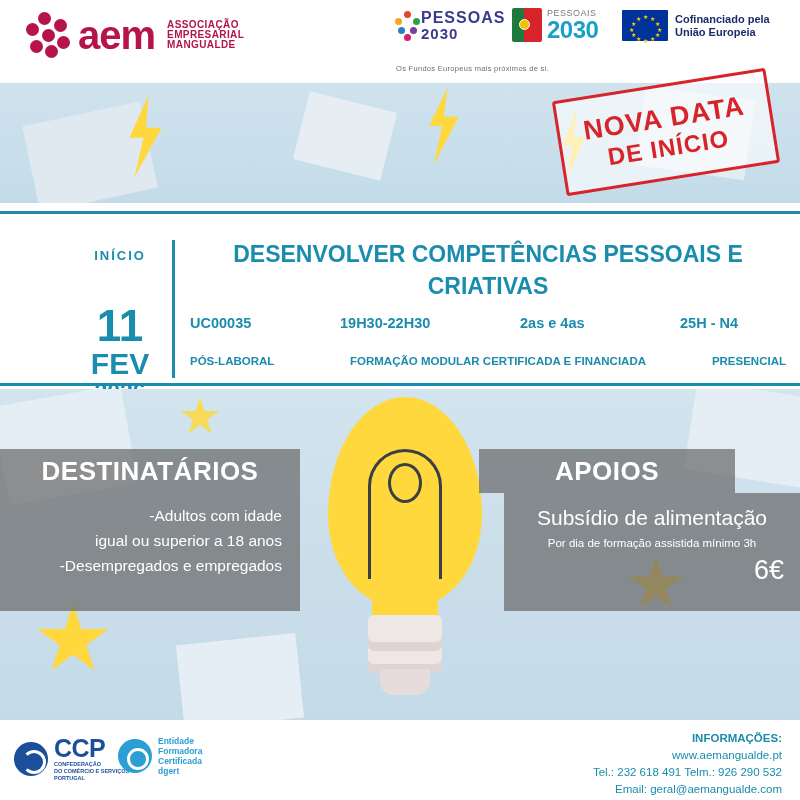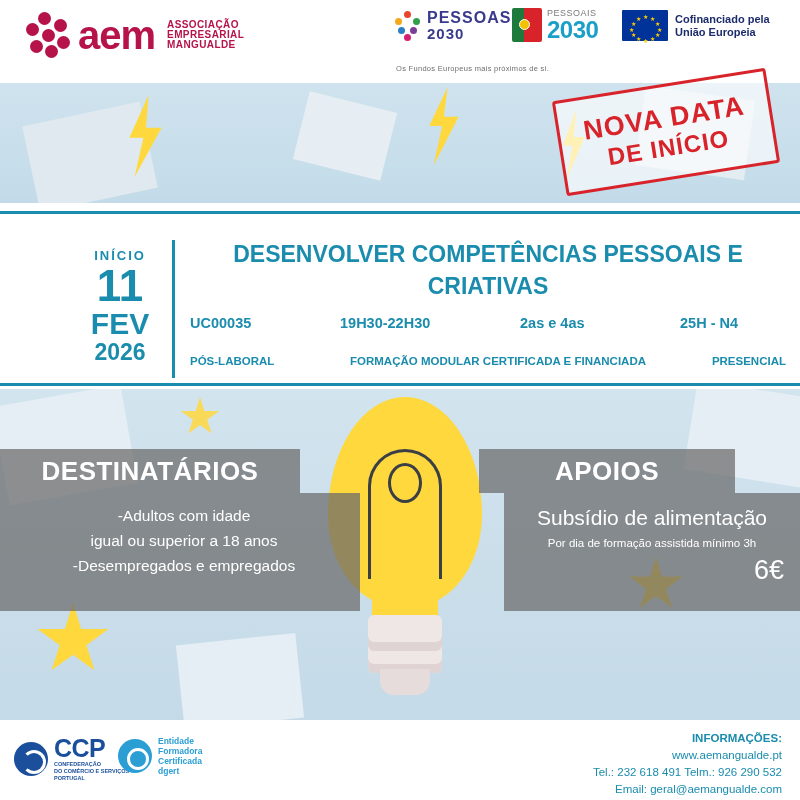--- a/index.html
+++ b/index.html
@@ -39,21 +39,21 @@
   .aem-word {
     font-size: 40px; font-weight: bold; color: #b5134a;
     letter-spacing: -1px; line-height: 40px;
   }
   .aem-sub {
     font-size: 10px; color: #b5134a; line-height: 10px;
     font-weight: bold; letter-spacing: .4px; margin-left: 4px;
   }
 
   .pessoas2030 {
-    position: absolute; left: 395px; top: 10px; display: flex; align-items: center; gap: 6px;
+    position: absolute; left: 395px; top: 10px; display: flex; align-items: center; 
   }
   .p2030-mark { position: relative; width: 26px; height: 30px; }
   .p2030-mark i { position: absolute; width: 7px; height: 7px; border-radius: 50%; }
   .p2030-mark i:nth-child(1){ background:#e8452c; left: 9px; top: 0; }
   .p2030-mark i:nth-child(2){ background:#f5a81c; left: 0px; top: 7px; }
   .p2030-mark i:nth-child(3){ background:#2fa14b; left: 18px; top: 7px; }
   .p2030-mark i:nth-child(4){ background:#2b7fc4; left: 3px; top: 16px; }
   .p2030-mark i:nth-child(5){ background:#7c3f98; left: 15px; top: 16px; }
   .p2030-mark i:nth-child(6){ background:#d61f6e; left: 9px; top: 23px; }
   .p2030-txt { line-height: 1; }
@@ -131,21 +131,21 @@
     position: absolute; left: 0; top: 211px; width: 800px; height: 175px;
     background: #ffffff;
     border-top: 3px solid #1a8cad;
     border-bottom: 3px solid #1a8cad;
   }
   .date-block {
     position: absolute; left: 72px; top: 248px; width: 96px; text-align: center;
     color: #1a8cad;
   }
   .date-block .lbl { font-size: 13px; font-weight: bold; letter-spacing: 2px; }
-  .date-block .day { font-size: 44px; font-weight: bold; line-height: 46px; }
+  .date-block .day { font-size: 44px; font-weight: bold; line-height: 46px; margin-top: 40px; }
   .date-block .mon { font-size: 30px; font-weight: bold; line-height: 30px; }
   .date-block .yr  { font-size: 23px; font-weight: bold; line-height: 27px; }
   .vrule {
     position: absolute; left: 172px; top: 240px; width: 3px; height: 138px; background: #1a8cad;
   }
   .course-title {
     position: absolute; left: 190px; top: 238px; width: 596px;
     text-align: center; color: #1a8cad;
     font-size: 23px; font-weight: bold; line-height: 32px;
   }
@@ -219,22 +219,22 @@
     position: absolute; color: #ffffff; font-size: 26px; letter-spacing: .5px;
     background: rgba(105,105,105,0.72);
     display: flex; align-items: center; justify-content: center;
     font-weight: bold;
   }
   .panel-body {
     position: absolute; color: #ffffff;
     background: rgba(105,105,105,0.72);
   }
   .dest-head { left: 0px; top: 449px; width: 300px; height: 44px; }
-  .dest-body { left: 0px; top: 493px; width: 360px; height: 118px;
-    text-align: center; padding: 10px 0 0 8px; font-size: 15.5px; line-height: 25px; }
+  .dest-body { left: 0px; top: 493px; width: 300px; height: 118px;
+    text-align: right; padding: 10px 18px 0 8px; font-size: 15.5px; line-height: 25px; }
   .apoios-head { left: 479px; top: 449px; width: 256px; height: 44px; }
   .apoios-body { left: 504px; top: 493px; width: 296px; height: 118px;
     padding: 12px 16px 0 16px; }
   .apoios-body .a1 { font-size: 21px; text-align: center; line-height: 26px; }
   .apoios-body .a2 { font-size: 11.5px; text-align: center; margin-top: 6px; }
   .apoios-body .a3 { font-size: 27px; text-align: right; margin-top: 6px; }
 
   
   .footer {
     position: absolute; left: 0; top: 720px; width: 800px; height: 80px; background: #ffffff;

